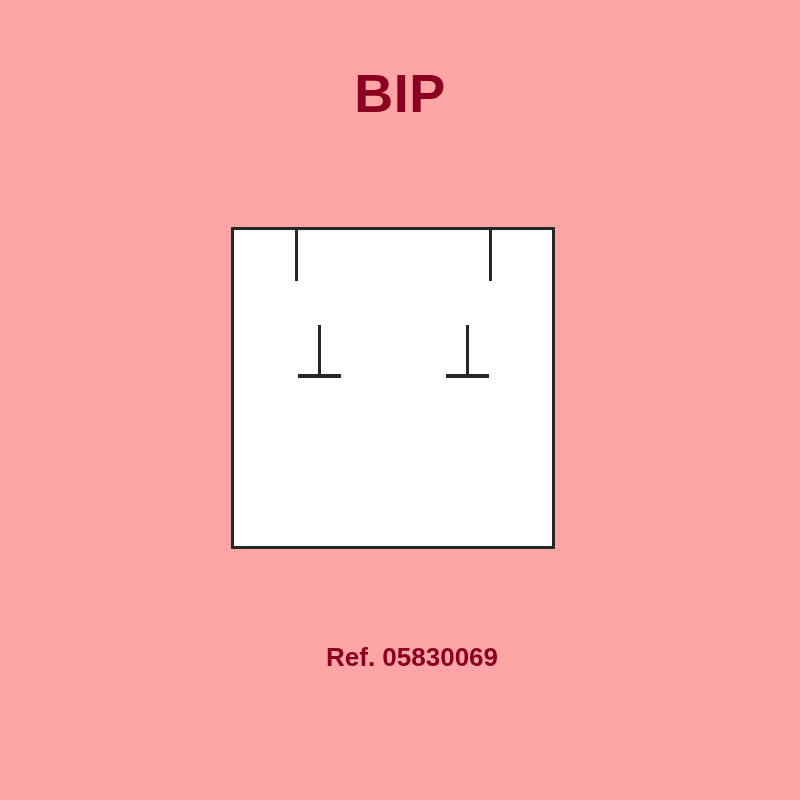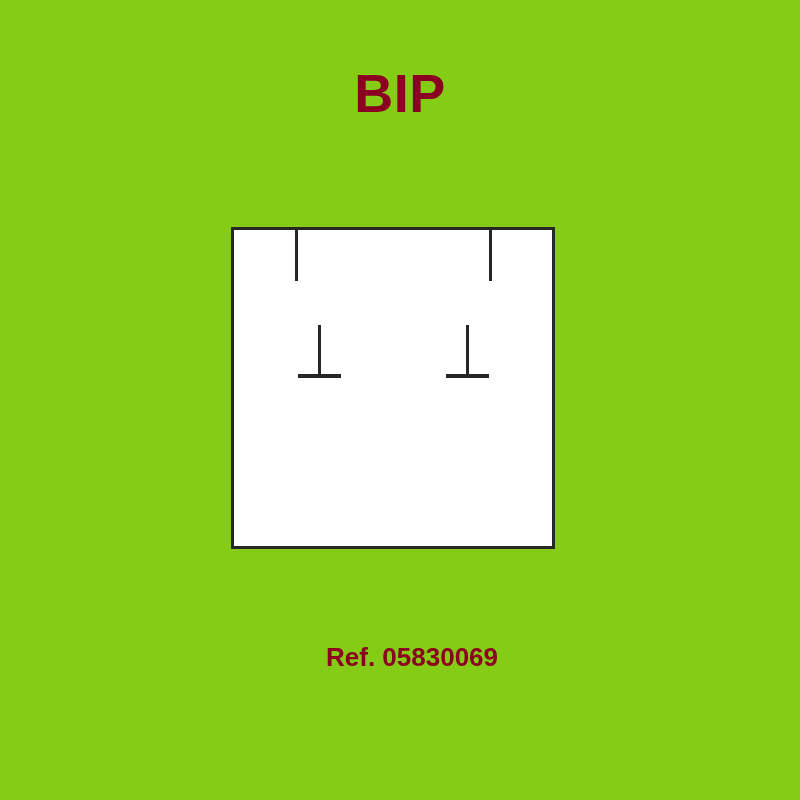--- a/index.html
+++ b/index.html
@@ -13,21 +13,21 @@
     background: #ffffff;
     font-family: "Liberation Sans", sans-serif;
     overflow: hidden;
     position: relative;
   }
 
   #page {
     position: relative;
     width: 800px;
     height: 800px;
-    background: #84cc16;
+    background: #fca5a5;
   }
 
   
   .product-title {
     position: absolute;
     left: 0;
     top: 62px;
     width: 800px;
     text-align: center;
     font-family: "Liberation Sans", sans-serif;

